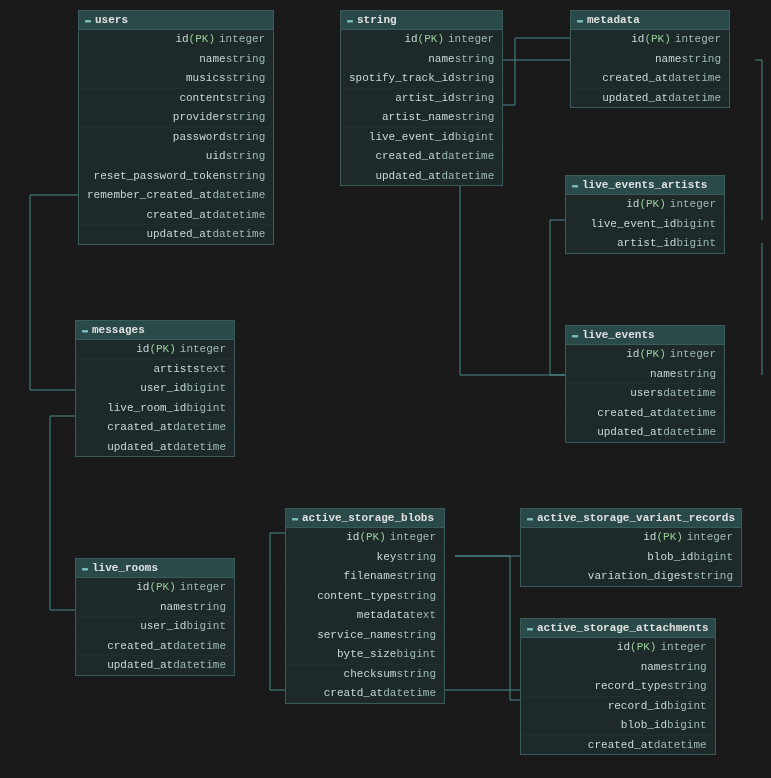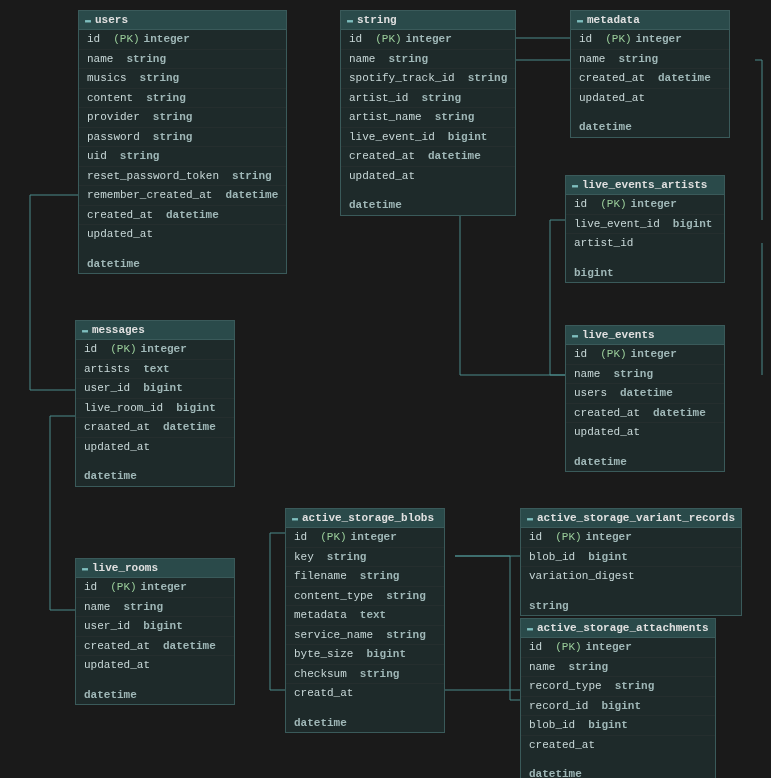--- a/index.html
+++ b/index.html
@@ -29,37 +29,34 @@
       color: #e0e0e0;
       font-weight: bold;
       font-size: 11px;
     }
     .table-header-icon {
       color: #7fbfbf;
       font-size: 10px;
     }
     .table-row {
       display: flex;
-      justify-content: flex-start;
+      justify-content: flex-end;
       padding: 1px 8px;
       border-bottom: 1px solid #252e2e;
       line-height: 1.5;
-      gap: 13px;
     }
     .table-row:last-child {
       border-bottom: none;
-      flex-direction: column;
     }
     .col-name {
       color: #c8d8d8;
     }
     .col-type {
       color: #a0b8b8;
       text-align: right;
-      font-weight: bold;
     }
     .col-pk {
       color: #9acd9a;
       margin-right: 4px;
     }
     svg.connections {
       position: absolute;
       top: 0;
       left: 0;
       width: 771px;

